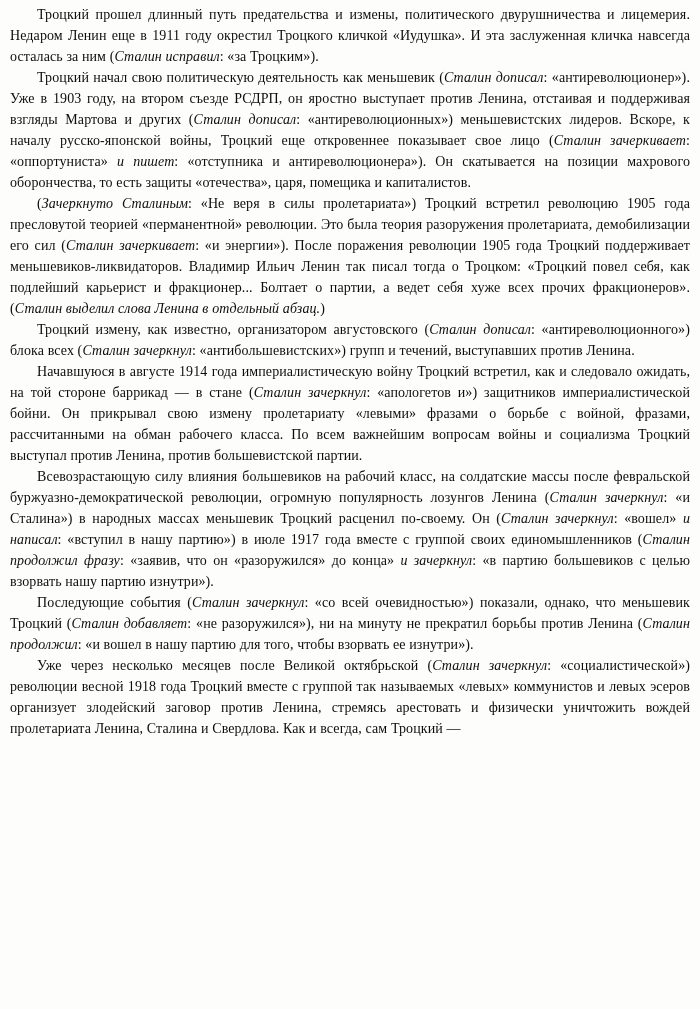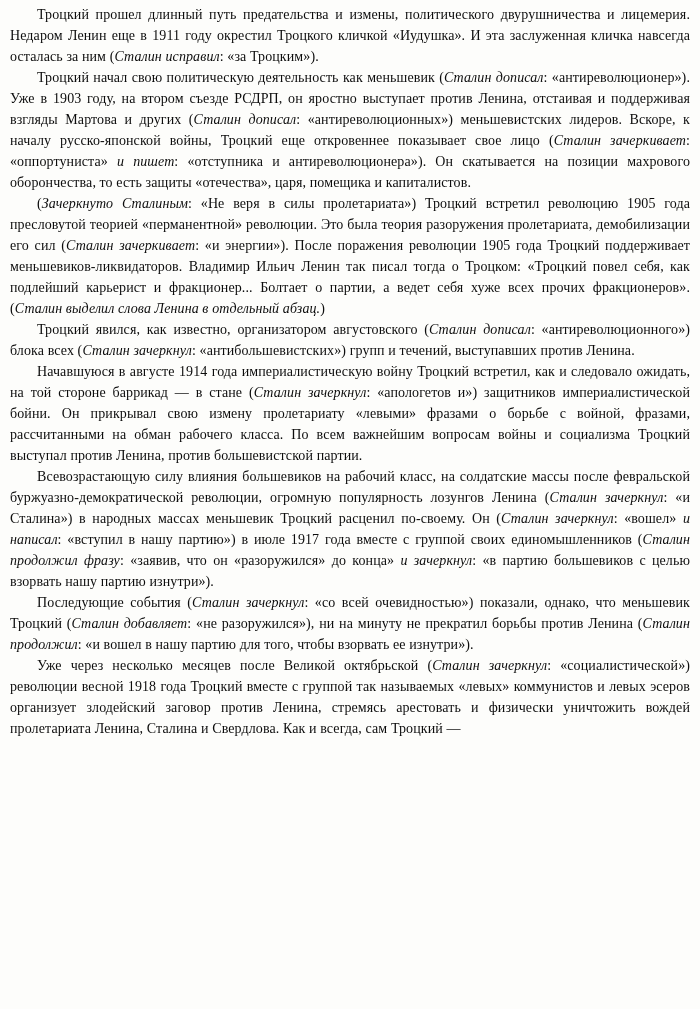--- a/index.html
+++ b/index.html
@@ -33,19 +33,19 @@
   }
 </style>
 </head>
 <body>
 
 <div class="page">
   <div class="page-text">
       <p class="para"><span>Троцкий прошел длинный путь предательства и измены, политического двурушничества и лицемерия. Недаром Ленин еще в 1911 году окрестил Троцкого кличкой «Иудушка». И эта заслуженная кличка навсегда осталась за ним (</span><span class="it">Сталин исправил</span><span>: «за Троцким»).</span></p>
       <p class="para"><span>Троцкий начал свою политическую деятельность как меньшевик (</span><span class="it">Сталин дописал</span><span>: «антиреволюционер»). Уже в 1903 году, на втором съезде РСДРП, он яростно выступает против Ленина, отстаивая и поддерживая взгляды Мартова и других (</span><span class="it">Сталин дописал</span><span>: «антиреволюционных») меньшевистских лидеров. Вскоре, к началу русско-японской войны, Троцкий еще откровеннее показывает свое лицо (</span><span class="it">Сталин зачеркивает</span><span>: «оппортуниста» </span><span class="it">и пишет</span><span>: «отступника и антиреволюционера»). Он скатывается на позиции махрового оборончества, то есть защиты «отечества», царя, помещика и капиталистов.</span></p>
       <p class="para"><span>(</span><span class="it">Зачеркнуто Сталиным</span><span>: «Не веря в силы пролетариата») Троцкий встретил революцию 1905 года пресловутой теорией «перманентной» революции. Это была теория разоружения пролетариата, демобилизации его сил (</span><span class="it">Сталин зачеркивает</span><span>: «и энергии»). После поражения революции 1905 года Троцкий поддерживает меньшевиков-ликвидаторов. Владимир Ильич Ленин так писал тогда о Троцком: «Троцкий повел себя, как подлейший карьерист и фракционер... Болтает о партии, а ведет себя хуже всех прочих фракционеров». (</span><span class="it">Сталин выделил слова Ленина в отдельный абзац.</span><span>)</span></p>
-      <p class="para"><span>Троцкий явился, как известно, организатором августовского (</span><span class="it">Сталин дописал</span><span>: «антиреволюционного») блока всех (</span><span class="it">Сталин зачеркнул</span><span>: «антибольшевистских») групп и течений, выступавших против Ленина.</span></p>
+      <p class="para"><span>Троцкий измену, как известно, организатором августовского (</span><span class="it">Сталин дописал</span><span>: «антиреволюционного») блока всех (</span><span class="it">Сталин зачеркнул</span><span>: «антибольшевистских») групп и течений, выступавших против Ленина.</span></p>
       <p class="para"><span>Начавшуюся в августе 1914 года империалистическую войну Троцкий встретил, как и следовало ожидать, на той стороне баррикад — в стане (</span><span class="it">Сталин зачеркнул</span><span>: «апологетов и») защитников империалистической бойни. Он прикрывал свою измену пролетариату «левыми» фразами о борьбе с войной, фразами, рассчитанными на обман рабочего класса. По всем важнейшим вопросам войны и социализма Троцкий выступал против Ленина, против большевистской партии.</span></p>
       <p class="para"><span>Всевозрастающую силу влияния большевиков на рабочий класс, на солдатские массы после февральской буржуазно-демократической революции, огромную популярность лозунгов Ленина (</span><span class="it">Сталин зачеркнул</span><span>: «и Сталина») в народных массах меньшевик Троцкий расценил по-своему. Он (</span><span class="it">Сталин зачеркнул</span><span>: «вошел» </span><span class="it">и написал</span><span>: «вступил в нашу партию») в июле 1917 года вместе с группой своих единомышленников (</span><span class="it">Сталин продолжил фразу</span><span>: «заявив, что он «разоружился» до конца» </span><span class="it">и зачеркнул</span><span>: «в партию большевиков с целью взорвать нашу партию изнутри»).</span></p>
       <p class="para"><span>Последующие события (</span><span class="it">Сталин зачеркнул</span><span>: «со всей очевидностью») показали, однако, что меньшевик Троцкий (</span><span class="it">Сталин добавляет</span><span>: «не разоружился»), ни на минуту не прекратил борьбы против Ленина (</span><span class="it">Сталин продолжил</span><span>: «и вошел в нашу партию для того, чтобы взорвать ее изнутри»).</span></p>
       <p class="para"><span>Уже через несколько месяцев после Великой октябрьской (</span><span class="it">Сталин зачеркнул</span><span>: «социалистической») революции весной 1918 года Троцкий вместе с группой так называемых «левых» коммунистов и левых эсеров организует злодейский заговор против Ленина, стремясь арестовать и физически уничтожить вождей пролетариата Ленина, Сталина и Свердлова. Как и всегда, сам Троцкий —</span></p>
     </div>
 </div>
 
 </body></html>

